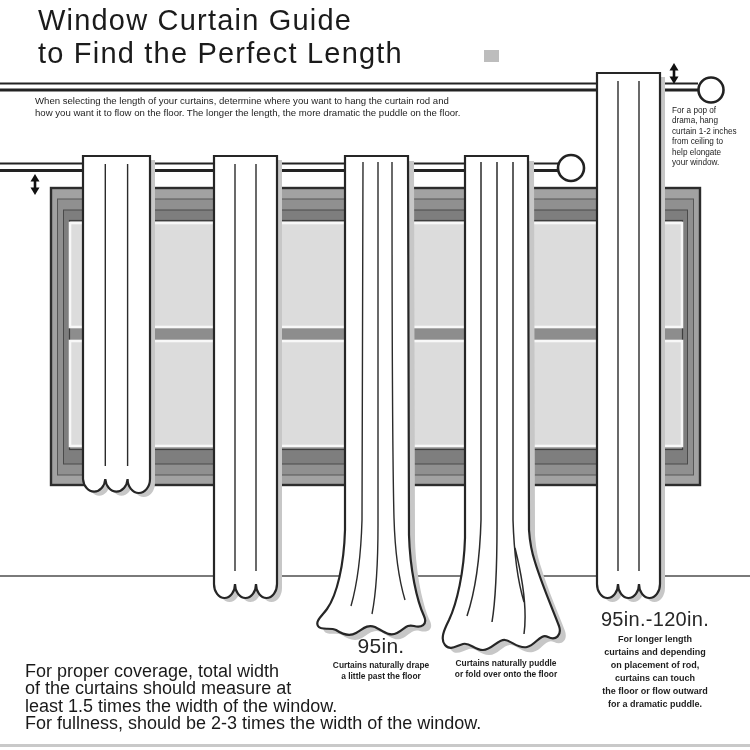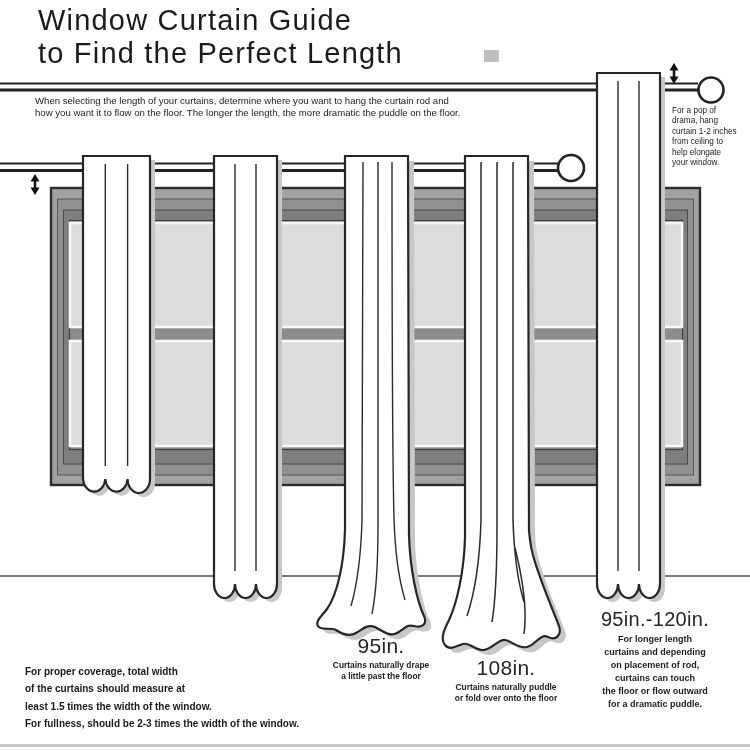--- a/index.html
+++ b/index.html
@@ -14,21 +14,21 @@
   .curtain-label{position:absolute;text-align:center;transform:translateX(-50%);}
   .curtain-label .len{font-size:21px;letter-spacing:.3px;color:#262626;}
   .curtain-label .desc{font-size:8.4px;font-weight:bold;line-height:11px;white-space:pre;margin-top:2px;color:#1d1d1d;}
   #lab1{left:118px;top:509px;}
   #lab2{left:237px;top:605px;}
   #lab3{left:381px;top:634px;}
   #lab4{left:506px;top:656px;}
   #lab5{left:655px;top:608px;}
   #lab5 .len{font-size:20px;}
   #lab5 .desc{font-size:9px;line-height:13px;}
-  .footer-note{left:25px;top:663px;font-size:10px;font-weight:bold;line-height:17.4px;color:#1a1a1a;}
+  .footer-note{left:25px;top:663px;font-size:18px;font-weight:normal;line-height:17.4px;color:#1a1a1a;}
 </style>
 </head>
 <body>
 
 <div class="stage">
 
   <svg class="diagram" width="750" height="750" viewBox="0 0 750 750">
     <defs>
       <path id="p-c1" d="M83,156 H150 V479 a11.2,14 0 0 1 -22.4,0 a11.2,14 0 0 1 -22.3,0 a11.2,14 0 0 1 -22.3,0 Z"></path>
       <path id="p-c2" d="M214,156 H277 V584 a10.5,14 0 0 1 -21,0 a10.5,14 0 0 1 -21,0 a10.5,14 0 0 1 -21,0 Z"></path>
@@ -140,21 +140,20 @@
 
 
 
   <div class="curtain-label" id="lab3">
     <div class="len">95in.</div>
     <div class="desc">Curtains naturally drape
 a little past the floor</div>
   </div>
 
   <div class="curtain-label" id="lab4">
-    <div class="len">108in.</div>
     <div class="desc">Curtains naturally puddle
 or fold over onto the floor</div>
   </div>
 
   <div class="curtain-label" id="lab5">
     <div class="len">95in.-120in.</div>
     <div class="desc">For longer length
 curtains and depending
 on placement of rod,
 curtains can touch

